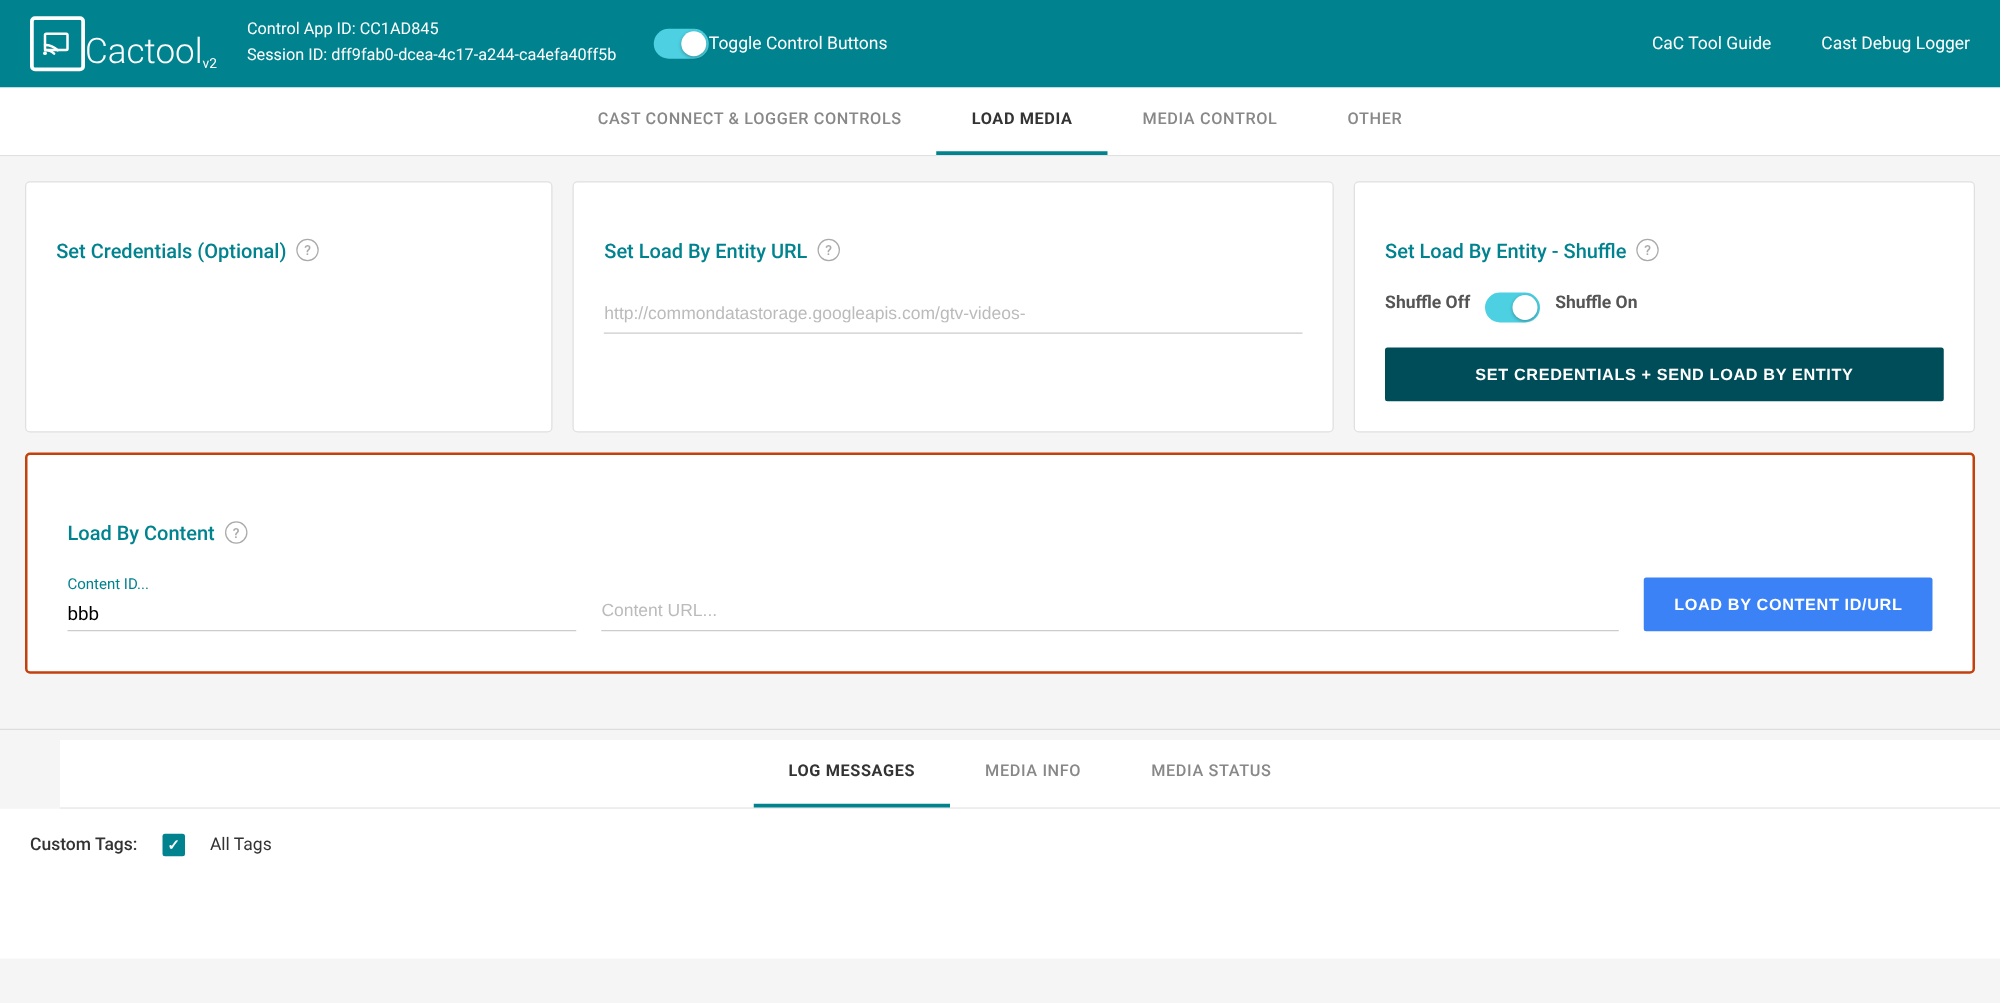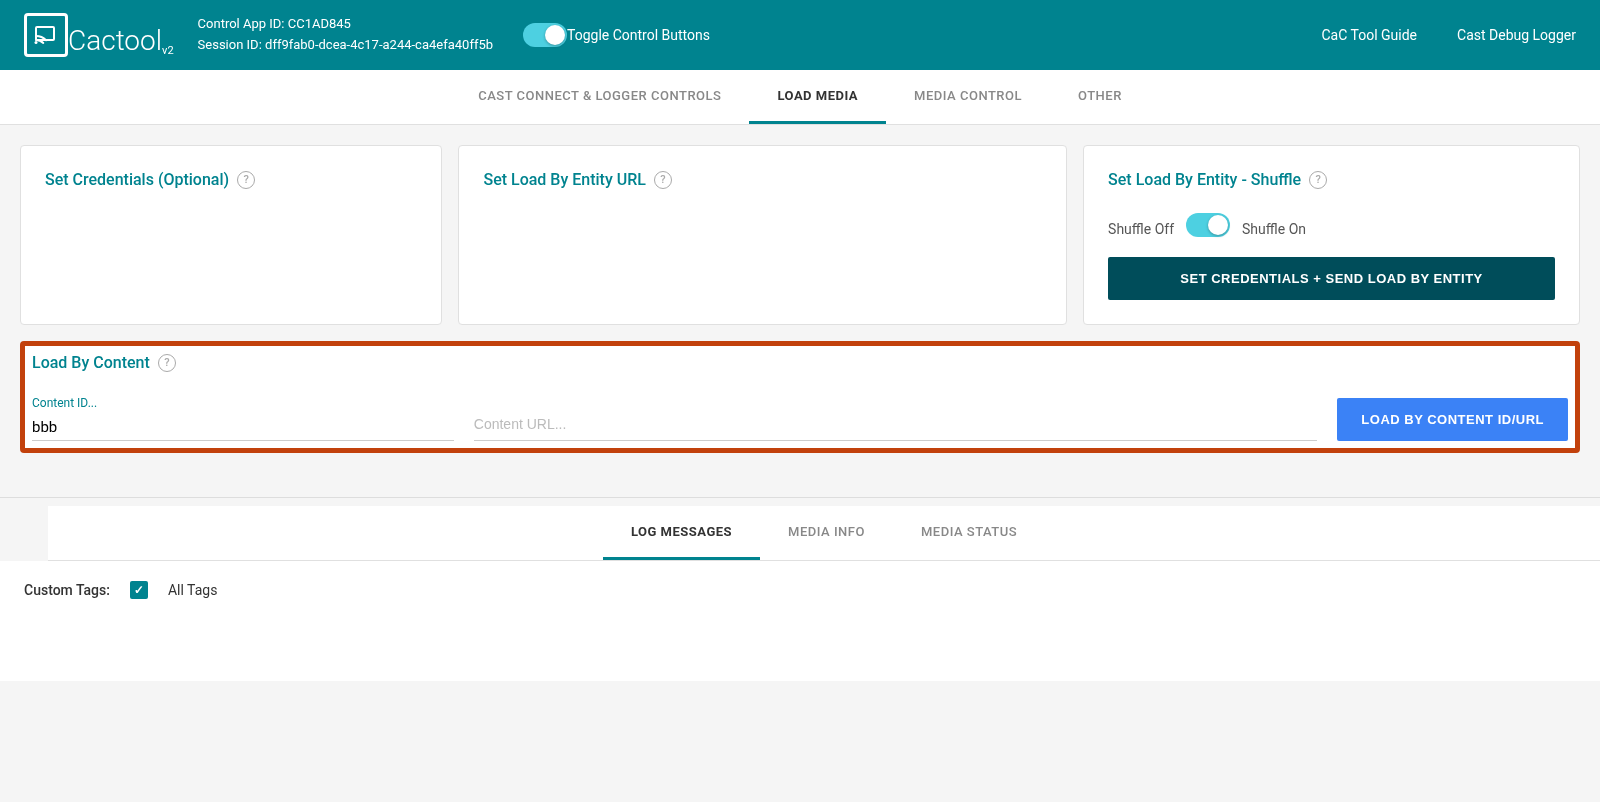--- a/index.html
+++ b/index.html
@@ -127,23 +127,24 @@
 
     .card-credentials { flex: 1; }
     .card-entity-url { flex: 1.5; }
     .card-shuffle { flex: 1.2; }
 
     .card-title {
       color: #00838f;
       font-size: 16px;
       font-weight: 500;
       display: flex;
-      align-items: center;
+      align-items: flex-start;
       gap: 8px;
       margin-bottom: 24px;
+      margin-top: 21px;
     }
     .help-icon {
       width: 18px;
       height: 18px;
       border: 1.5px solid #aaa;
       border-radius: 50%;
       display: flex;
       align-items: center;
       justify-content: center;
       font-size: 11px;
@@ -162,23 +163,24 @@
       background: transparent;
       outline: none;
     }
     .input-field::placeholder {
       color: #bbb;
     }
 
     
     .shuffle-row {
       display: flex;
-      align-items: flex-end;
+      align-items: flex-start;
       gap: 12px;
       margin-bottom: 20px;
+      font-weight: bold;
     }
     .shuffle-label {
       font-size: 14px;
       color: #555;
     }
     .toggle-switch-shuffle {
       position: relative;
       width: 44px;
       height: 24px;
       background: #4dd0e1;
@@ -208,23 +210,23 @@
       letter-spacing: 0.5px;
       cursor: pointer;
       width: 100%;
       text-transform: uppercase;
       border-radius: 2px;
     }
 
     
     .card-load-content {
       background: white;
-      border: 5px solid #c2410c;
+      border: 2px solid #c2410c;
       border-radius: 4px;
-      padding: 7px;
+      padding: 32px;
       margin-bottom: 16px;
     }
 
     .load-content-inputs {
       display: flex;
       align-items: flex-end;
       gap: 20px;
     }
 
     .content-id-group {
@@ -384,20 +386,21 @@
         <span>Set Credentials (Optional)</span>
         <div class="help-icon">?</div>
       </div>
     </div>
 
     <div class="card card-entity-url">
       <div class="card-title">
         <span>Set Load By Entity URL</span>
         <div class="help-icon">?</div>
       </div>
+      <input class="input-field" type="text" placeholder="http://commondatastorage.googleapis.com/gtv-videos-" style="">
     </div>
 
     <div class="card card-shuffle">
       <div class="card-title">
         <span>Set Load By Entity - Shuffle</span>
         <div class="help-icon">?</div>
       </div>
       <div class="shuffle-row">
         <span class="shuffle-label">Shuffle Off</span>
         <div class="toggle-switch-shuffle"></div>

